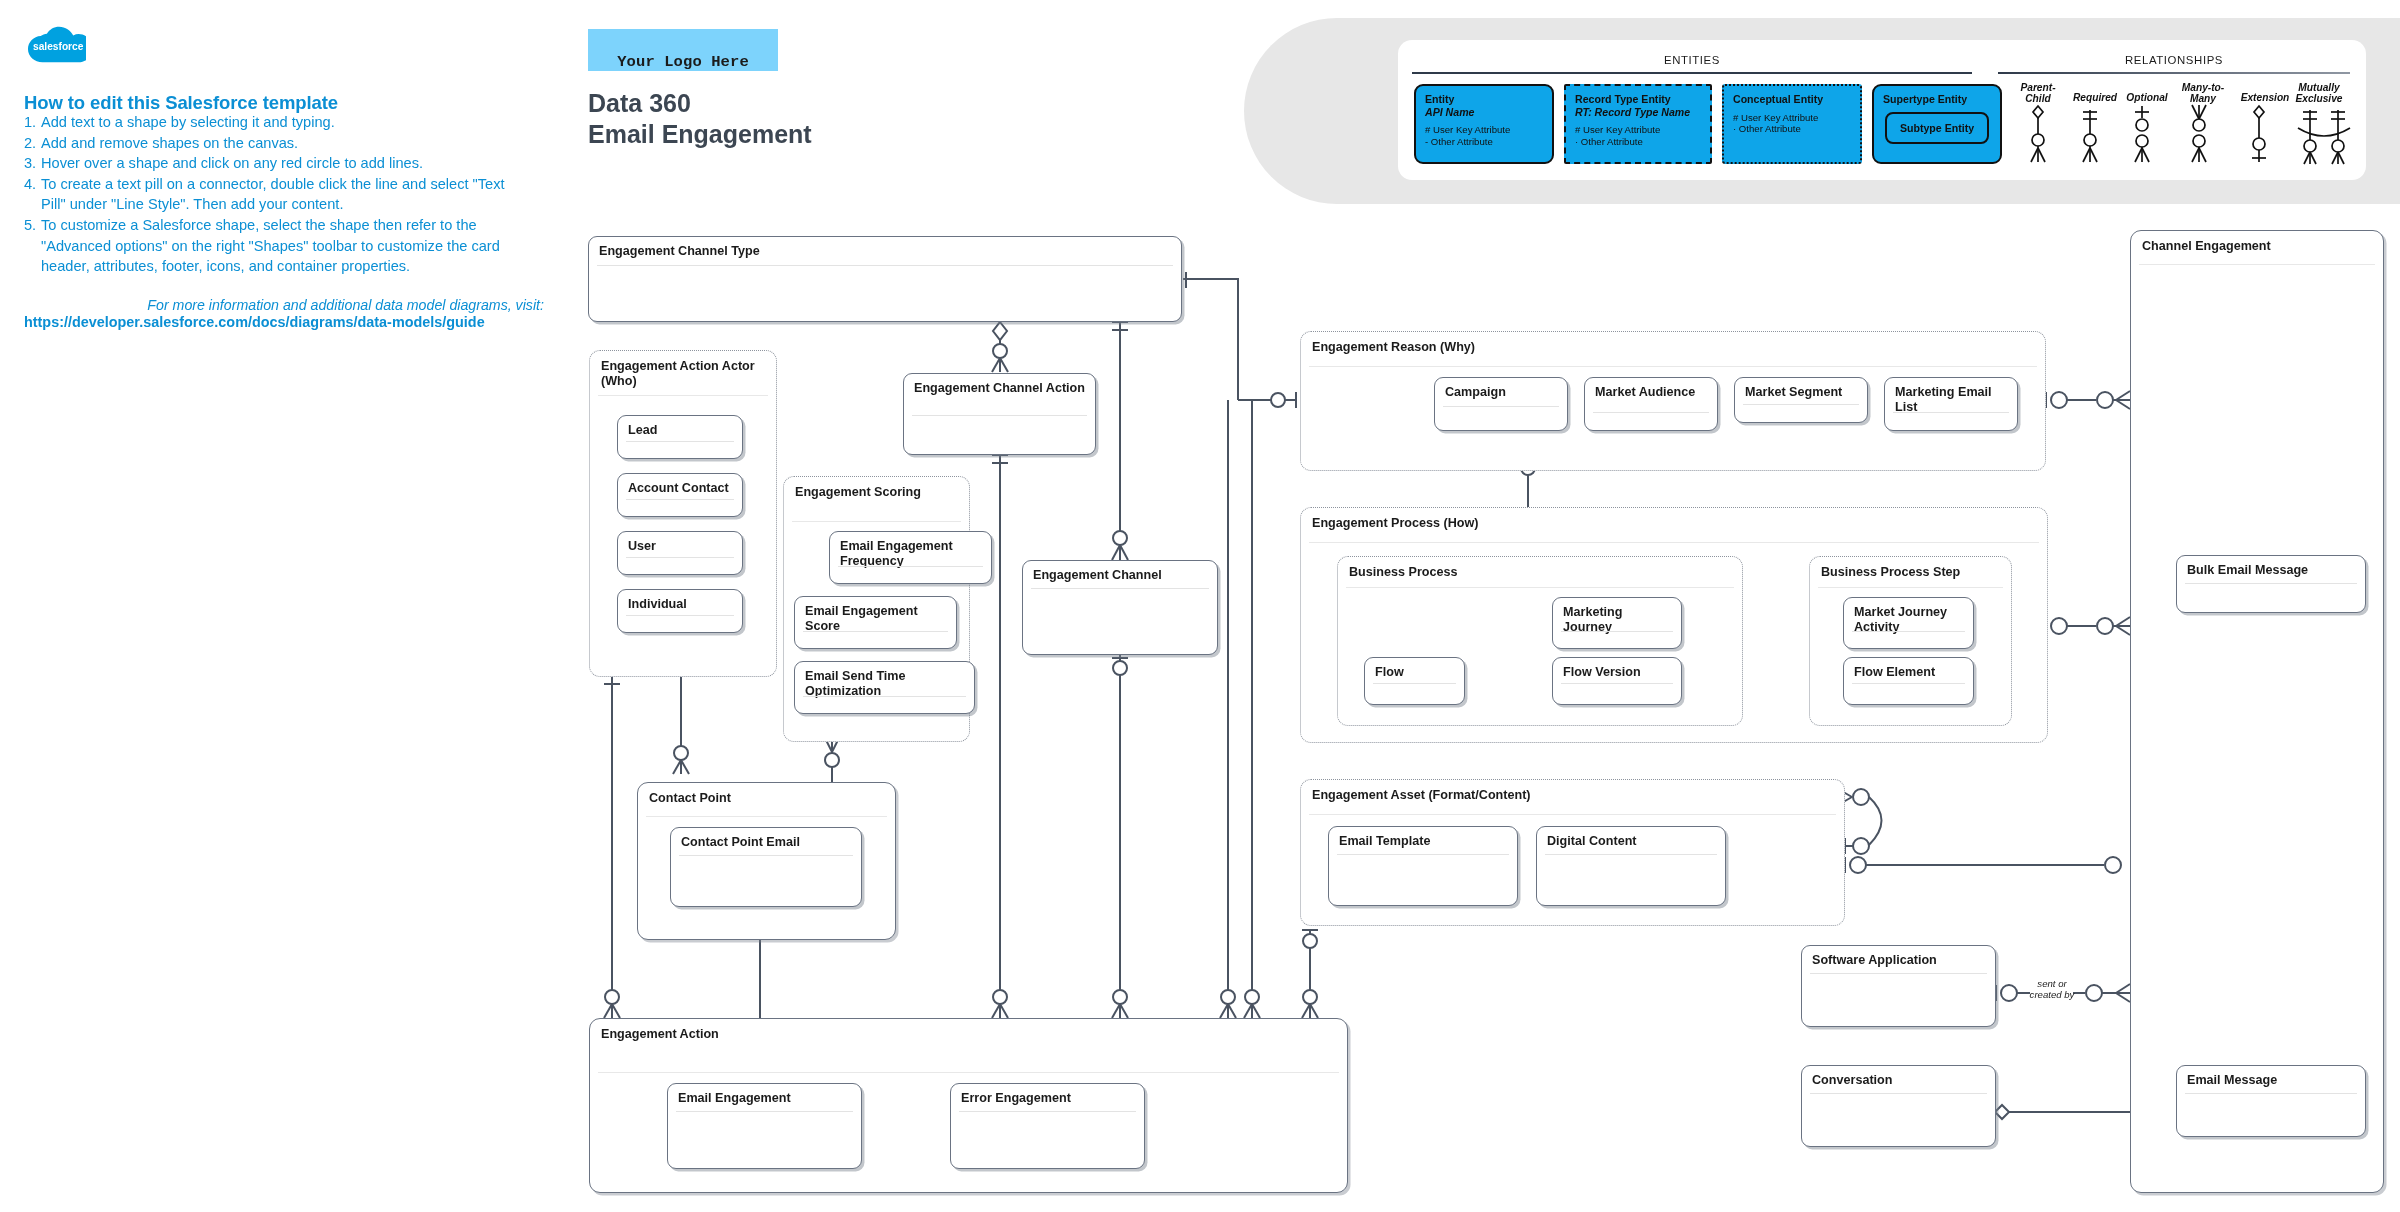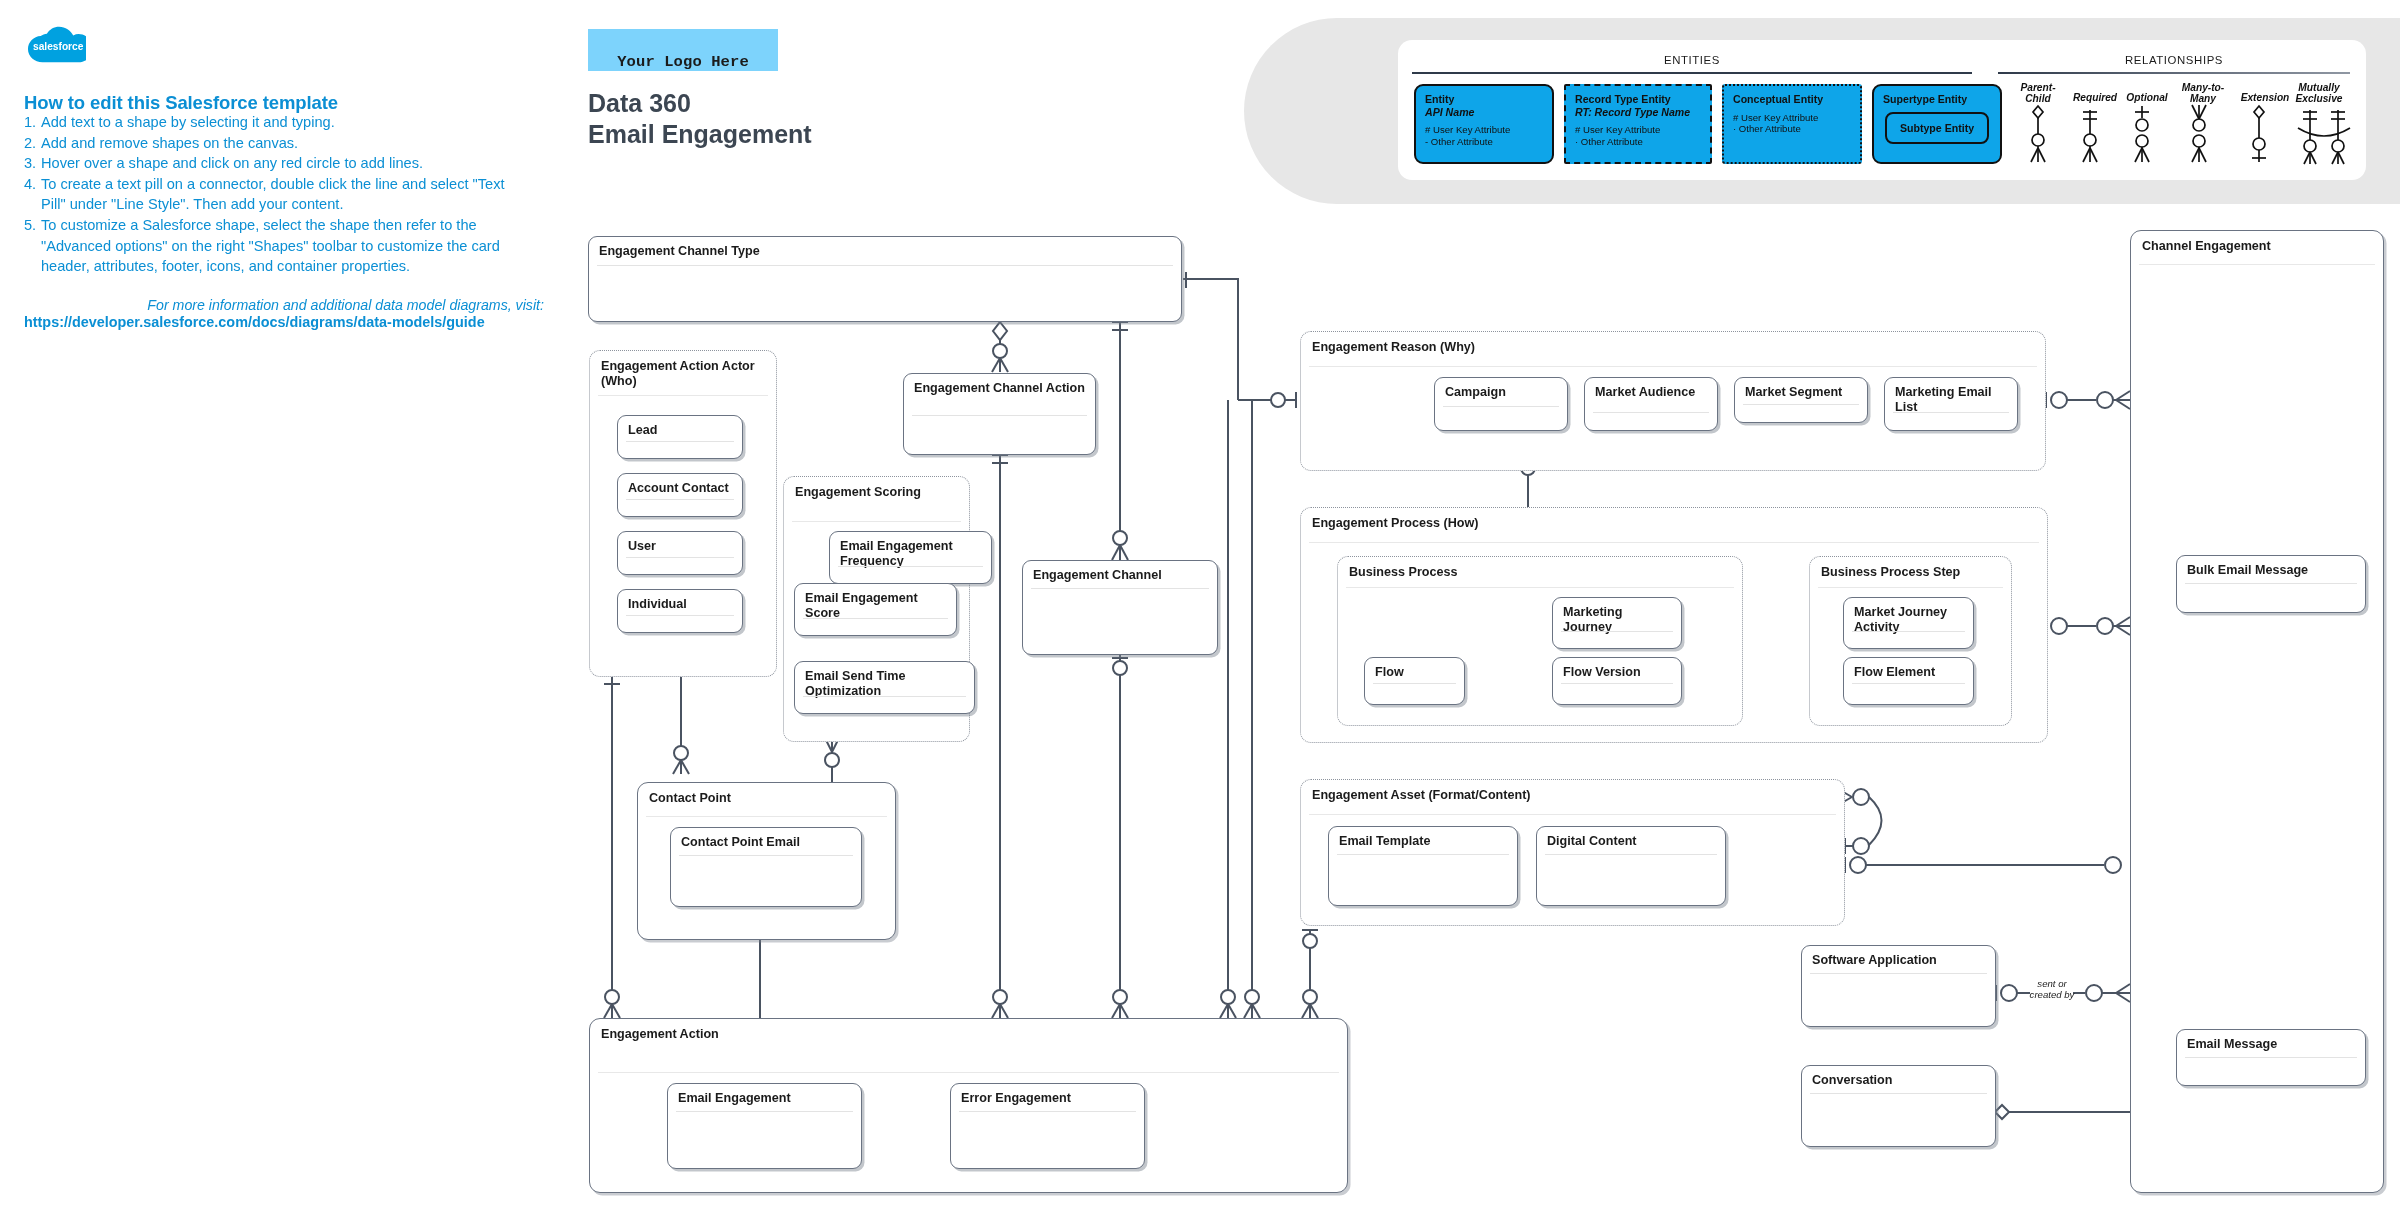--- a/index.html
+++ b/index.html
@@ -427,21 +427,21 @@
     <div class="hr" style="top:41px;"></div>
   </div>
 
   <div class="cont" style="left:783px;top:476px;width:187px;height:266px;">
     <div class="ttl">Engagement Scoring</div>
     <div class="hr" style="top:44px;"></div>
     <div class="ent" style="left:10px;top:54px;width:163px;height:53px;margin-left:35px;">
       <div class="ttl">Email Engagement Frequency</div>
         <div class="hr" style="top:34px;"></div>
     </div>
-    <div class="ent" style="left:10px;top:106px;width:163px;height:53px;padding-left:39px;">
+    <div class="ent" style="left:10px;top:119px;width:163px;height:53px;padding-left:39px;">
       <div class="ttl">Email Engagement Score</div>
         <div class="hr" style="top:34px;"></div>
     </div>
     <div class="ent" style="left:10px;top:184px;width:181px;height:53px;">
       <div class="ttl">Email Send Time Optimization</div>
         <div class="hr" style="top:34px;"></div>
     </div>
   </div>
 
   <div class="ent" style="left:1022px;top:560px;width:196px;height:95px;">
@@ -556,19 +556,19 @@
     <div class="hr" style="top:27px;"></div>
   </div>
 
   <div class="scont" style="left:2130px;top:230px;width:254px;height:963px;">
     <div class="ttl">Channel Engagement</div>
     <div class="hr" style="top:33px;"></div>
     <div class="ent" style="left:45px;top:324px;width:190px;height:58px;">
       <div class="ttl">Bulk Email Message</div>
         <div class="hr" style="top:27px;"></div>
     </div>
-    <div class="ent" style="left:45px;top:798px;width:190px;height:57px;">
+    <div class="ent" style="left:45px;top:834px;width:190px;height:72px;">
       <div class="ttl">Email Message</div>
         <div class="hr" style="top:27px;"></div>
     </div>
   </div>
 
 </div>
 
 </body></html>

